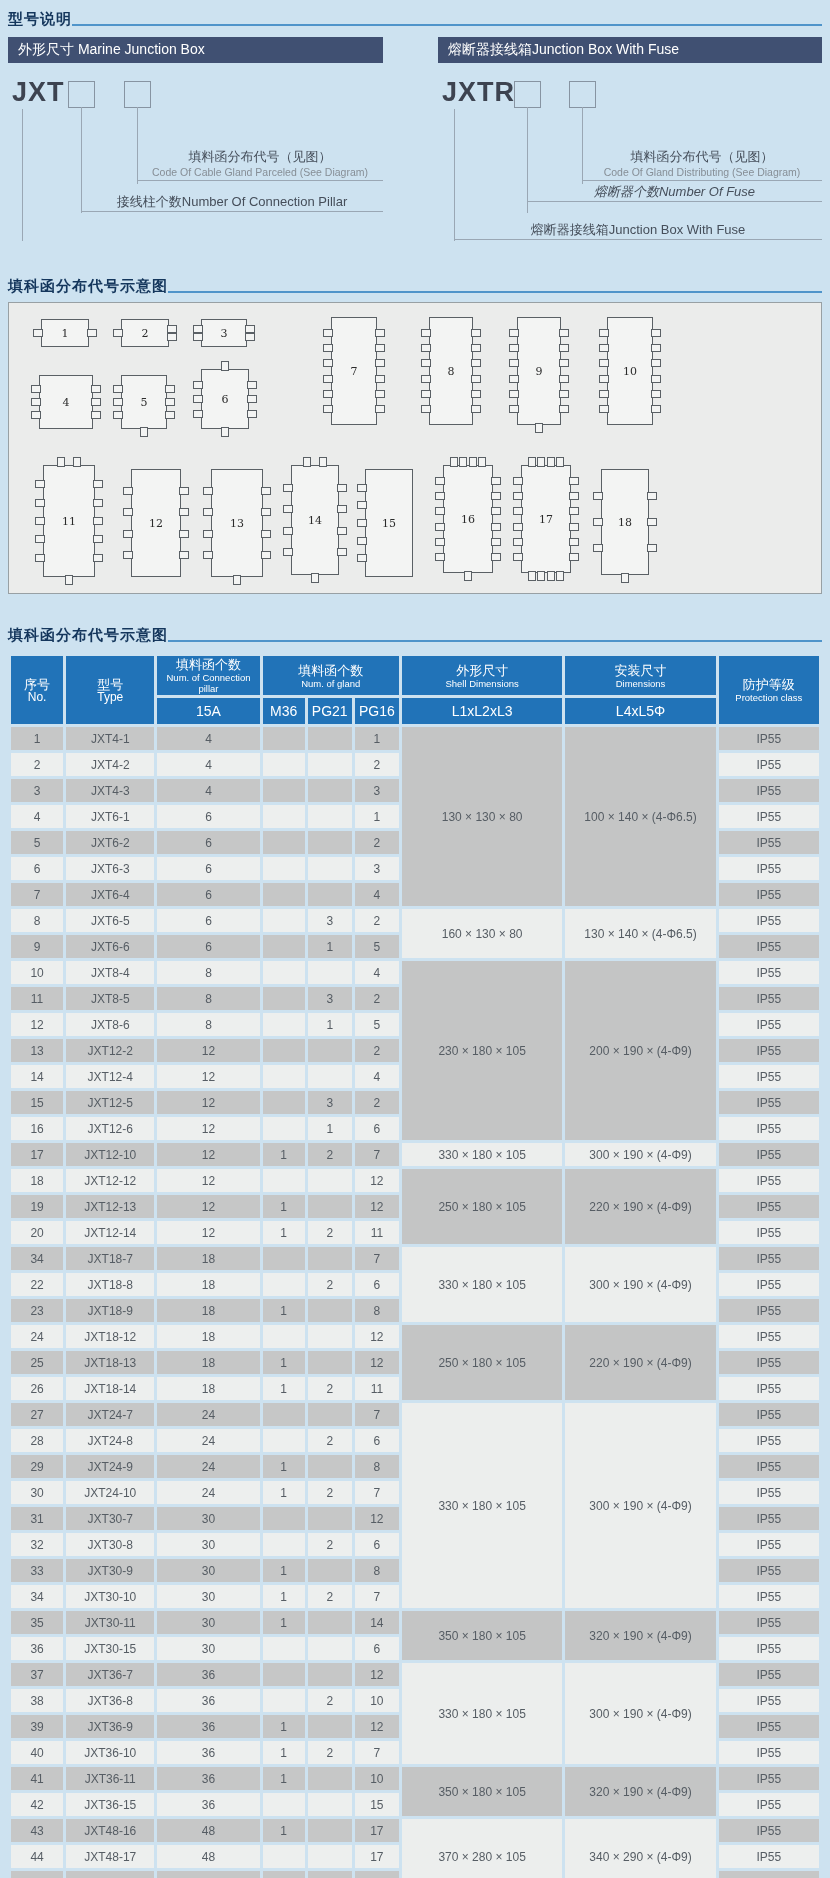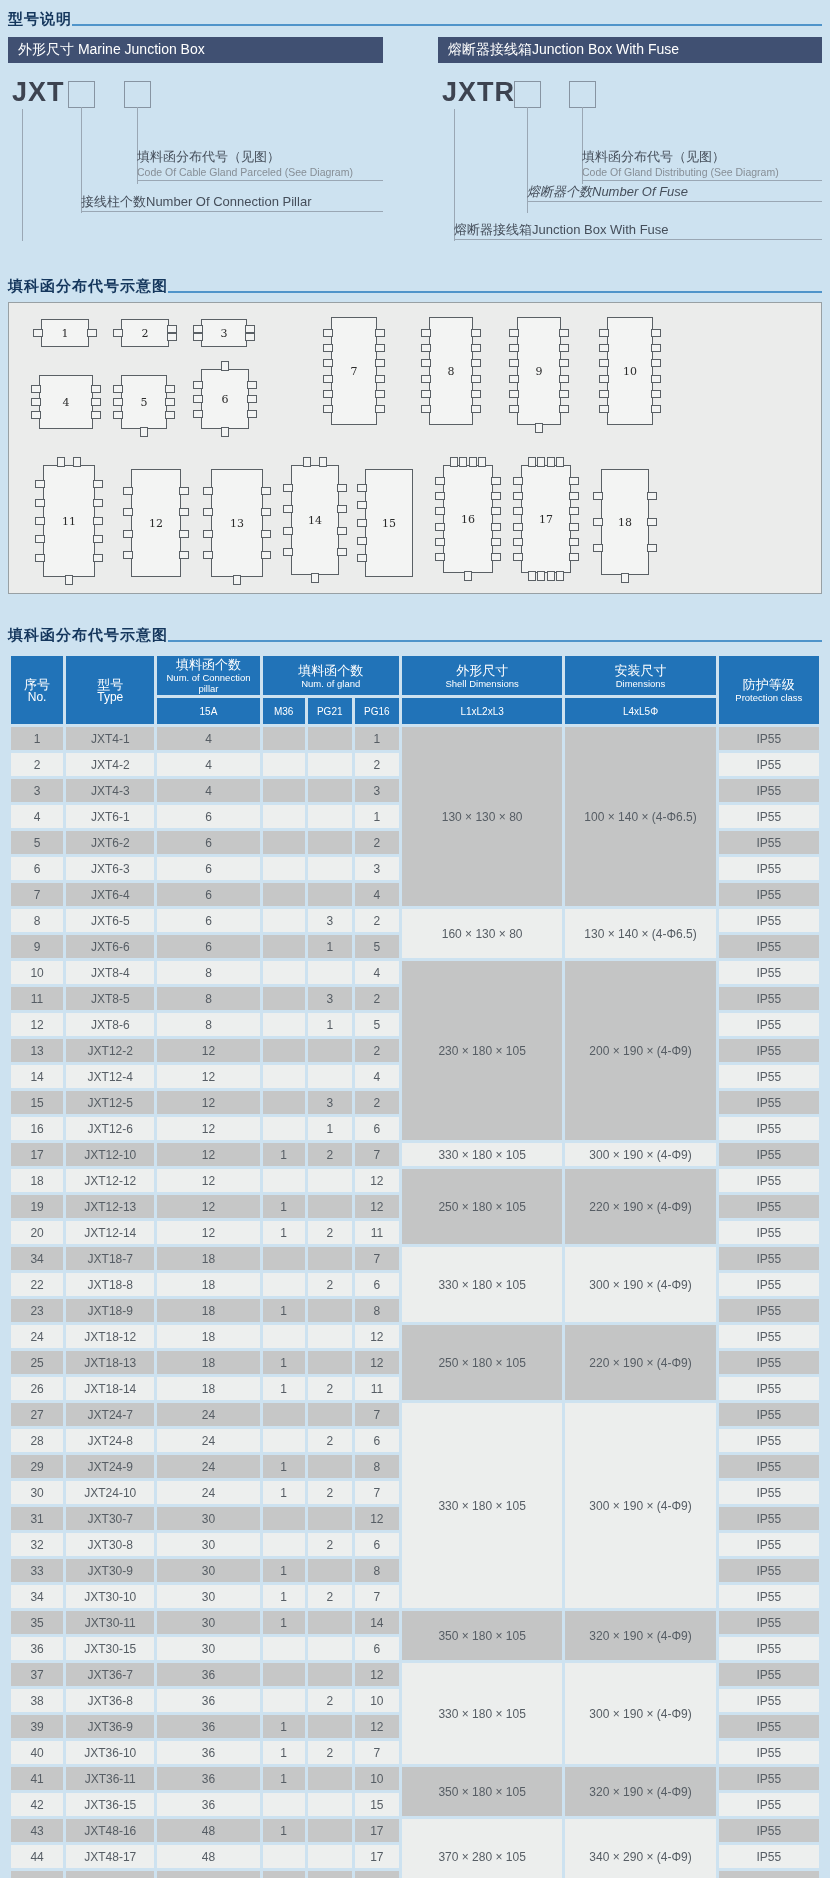--- a/index.html
+++ b/index.html
@@ -14,39 +14,39 @@
   
   .legend-row{display:flex;gap:55px;margin-top:8px;}
   .model-col{position:relative;height:214px;}
   .model-col.left{width:375px;}
   .model-col.right{flex:1;}
   .legend-bar{height:26px;background:#405072;display:flex;align-items:center;padding:0 10px;color:#ffffff;font-size:14px;}
   .legend-body{position:absolute;left:0;right:0;top:26px;bottom:0;}
   .prefix{position:absolute;left:4px;top:14px;font-size:27px;font-weight:bold;color:#3d4350;letter-spacing:1px;}
   .code-box{position:absolute;top:18px;width:25px;height:25px;border:1px solid #8794a2;}
   .conn{position:absolute;width:0;border-left:1px solid #9aa7b4;}
-  .hang{position:absolute;right:0;border-bottom:1px solid #9aa7b4;text-align:left;padding-bottom:1px;}
+  .hang{position:absolute;right:0;border-bottom:1px solid #9aa7b4;text-align:center;padding-bottom:1px;}
   .hang .zh{display:block;font-size:13px;color:#454e5a;line-height:16px;}
   .hang .en{display:block;font-size:10.5px;color:#868e96;line-height:14px;}
   .hang.single{font-size:13px;color:#454e5a;line-height:17px;}
 
   
   .panel{position:relative;margin-top:6px;height:290px;background:#ebeceb;border:1px solid #98a0a4;}
   .gbox{position:absolute;border:1px solid #5a6065;background:#f3f4f3;}
   .gnum{position:absolute;left:0;width:100%;text-align:center;top:50%;transform:translateY(-50%);font-family:"DejaVu Serif",serif;font-size:11px;color:#2b2b2b;}
   .tab{position:absolute;background:#f3f4f3;border:1px solid #5a6065;}
   .tab.h{width:8px;height:6px;}
   .tab.v{width:6px;height:8px;}
 
   
   table.spec{width:100%;border-collapse:separate;border-spacing:3px;table-layout:fixed;margin-top:8px;}
   table.spec th{background:#2173b8;color:#fff;font-weight:normal;vertical-align:middle;padding:1px 0;}
   .th-zh{display:block;font-size:13px;line-height:15px;}
   .th-en{display:block;font-size:9.5px;line-height:11px;}
-  tr.sub th{font-size:10px;height:24px;margin-top:48px;}
+  tr.sub th{font-size:14px;height:24px;margin-top:48px;}
   table.spec td{height:23px;text-align:center;vertical-align:middle;font-size:12px;color:#565d64;padding:0;}
   td.g{background:#c6c7c7;}
   td.w{background:#edefee;}
   td.dimd{background:#c4c5c5;}
   td.diml{background:#eceeed;}
 </style>
 </head>
 <body>
 
 <div class="page">

